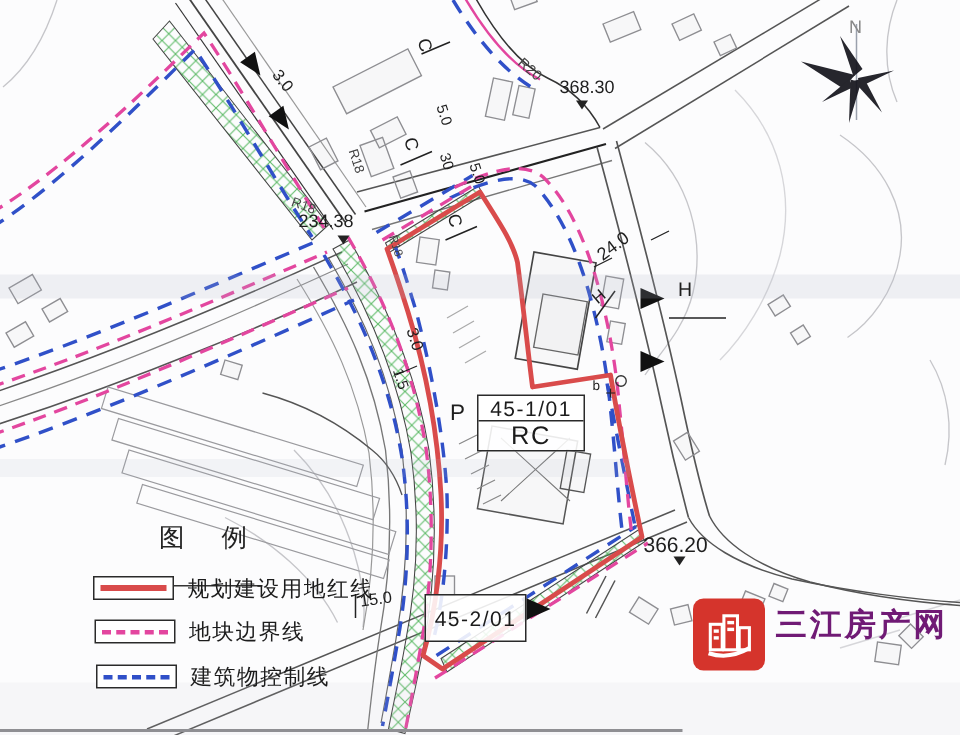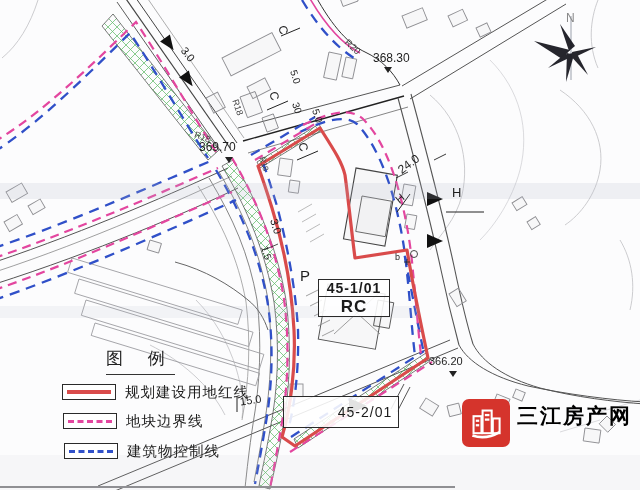--- a/index.html
+++ b/index.html
@@ -9,35 +9,35 @@
   .lbl{position:absolute;color:#1e1e1e;white-space:nowrap;line-height:1;
        font-family:"Liberation Sans",sans-serif;}
   .band{position:absolute;left:0;width:640px;pointer-events:none;}
   .pbox{position:absolute;border:1.3px solid #2a2a2a;background:rgba(255,255,255,0.88);
         display:flex;flex-direction:column;}
   .pbox .row{flex:1;display:flex;align-items:center;justify-content:center;
         color:#1b1b1b;letter-spacing:1px;}
   .pbox .row+.row{border-top:1.2px solid #2a2a2a;}
   
   #legend-title{position:absolute;left:106px;top:347px;font-size:17px;color:#222;
-        letter-spacing:10px;border-bottom:1.6px solid #333;padding-bottom:4px;}
+        letter-spacing:10px;border-bottom:1.6px solid #333;padding-bottom:20px;}
   .leg-row{position:absolute;display:flex;align-items:center;height:16px;}
   .swatch{width:52px;height:14px;border:1.3px solid #2a2a2a;background:#fff;
         display:flex;align-items:center;justify-content:center;}
   .swatch .line{width:44px;}
   .line-red{height:4px;background:#d94b4b;}
   .line-pink{height:0;border-top:3px dashed #e3469f;}
   .line-blue{height:0;border-top:3px dashed #3050c8;}
   .leg-label{margin-left:9px;font-size:14.5px;color:#1c1c1c;letter-spacing:1px;}
   
   #logo{position:absolute;left:462px;top:399px;display:flex;align-items:flex-start;}
   #logo-icon{width:48px;height:48px;background:#d5342c;border-radius:7px;
         display:flex;align-items:center;justify-content:center;}
   #logo-textcol{margin-left:7px;padding-top:3px;}
-  #logo-name{font-size:21px;font-weight:bold;color:#000000;letter-spacing:2px;}
+  #logo-name{font-size:21px;font-weight:bold;color:#701a75;letter-spacing:2px;}
   #logo-site{font-size:13.5px;font-weight:bold;color:#90959a;letter-spacing:0.5px;margin-top:3px;}
 </style>
 </head>
 <body>
 
 <div id="stage">
 
 <svg id="mapsvg" width="640" height="490" viewBox="0 0 640 490">
   <defs>
     <pattern id="ghatch" width="9" height="9" patternUnits="userSpaceOnUse">
@@ -214,22 +214,22 @@
     </g>
   </g>
 </svg>
 
 <div class="band" style="top:183px;height:16px;background:rgba(175,185,200,0.18);"></div>
 <div class="band" style="top:306px;height:12px;width:420px;background:rgba(175,185,200,0.13);"></div>
 <div class="band" style="top:455px;height:35px;background:rgba(200,200,205,0.10);"></div>
 <div style="position:absolute;top:486px;left:0;width:455px;height:2px;background:#8f8f93;"></div>
 
 <div class="lbl" style="left:373px;top:52px;font-size:12px;">368.30</div>
-<div class="lbl" style="left:199px;top:141px;font-size:12px;">369.70</div>
-<div class="lbl" style="left:429px;top:356px;font-size:11px;">366.20</div>
+<div class="lbl" style="left:199px;top:141px;font-size:12px;">234.38</div>
+<div class="lbl" style="left:429px;top:356px;font-size:14px;">366.20</div>
 <div class="lbl" style="left:344px;top:42px;font-size:9.5px;color:#444;transform:rotate(42deg);">R20</div>
 <div class="lbl" style="left:229px;top:103px;font-size:9px;color:#444;transform:rotate(72deg);">R18</div>
 <div class="lbl" style="left:194px;top:133px;font-size:9px;color:#444;transform:rotate(20deg);">R18</div>
 <div class="lbl" style="left:256px;top:160px;font-size:8px;color:#444;transform:rotate(72deg);">R18</div>
 <div class="lbl" style="left:270px;top:90px;font-size:12px;transform:rotate(75deg);">C</div>
 <div class="lbl" style="left:299px;top:141px;font-size:12px;transform:rotate(75deg);">C</div>
 <div class="lbl" style="left:279px;top:24px;font-size:12px;transform:rotate(75deg);">C</div>
 <div class="lbl" style="left:288px;top:72px;font-size:10px;transform:rotate(72deg);">5.0</div>
 <div class="lbl" style="left:291px;top:103px;font-size:10px;transform:rotate(72deg);">30</div>
 <div class="lbl" style="left:310px;top:111px;font-size:10px;transform:rotate(72deg);">5.0</div>
@@ -237,25 +237,25 @@
 <div class="lbl" style="left:397px;top:158px;font-size:12px;transform:rotate(-37deg);">24.0</div>
 <div class="lbl" style="left:452px;top:186px;font-size:13px;">H</div>
 <div class="lbl" style="left:396px;top:193px;font-size:11px;transform:rotate(-40deg);">H</div>
 <div class="lbl" style="left:300px;top:268px;font-size:15px;">P</div>
 <div class="lbl" style="left:395px;top:253px;font-size:9px;">b</div>
 <div class="lbl" style="left:268px;top:221px;font-size:11px;transform:rotate(72deg);">3.0</div>
 <div class="lbl" style="left:259px;top:248px;font-size:10px;transform:rotate(72deg);">1.5</div>
 <div class="lbl" style="left:240px;top:395px;font-size:11px;transform:rotate(-8deg);">15.0</div>
 <div class="lbl" style="left:566px;top:12px;font-size:12px;color:#888;">N</div>
 
-<div class="pbox" style="left:318px;top:279px;width:70px;height:36px;font-weight:bold;">
+<div class="pbox" style="left:318px;top:263px;width:70px;height:36px;">
   <div class="row" style="font-size:14px;">45-1/01</div>
   <div class="row" style="font-size:17px;">RC</div>
 </div>
-<div class="pbox" style="left:283px;top:396px;width:66px;height:30px;padding-left:48px;">
+<div class="pbox" style="left:283px;top:396px;width:66px;height:30px;">
   <div class="row" style="font-size:14px;">45-2/01</div>
 </div>
 
 <div id="legend-title">图  例</div>
 <div class="leg-row" style="left:62px;top:384px;">
   <div class="swatch">
         <div class="line line-red"></div>
       </div>
   <div class="leg-label">规划建设用地红线</div>
 </div>

